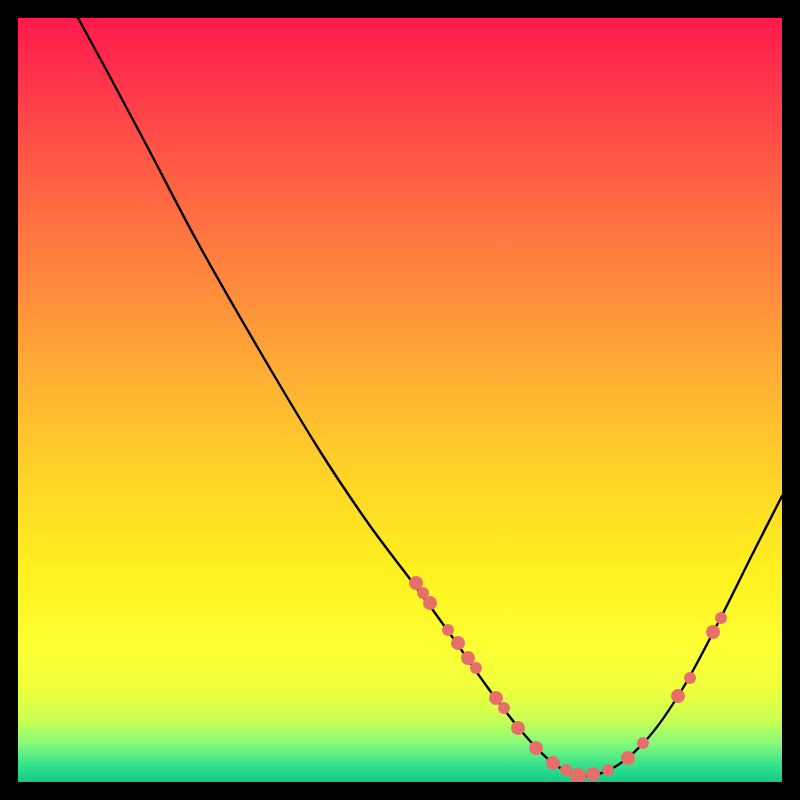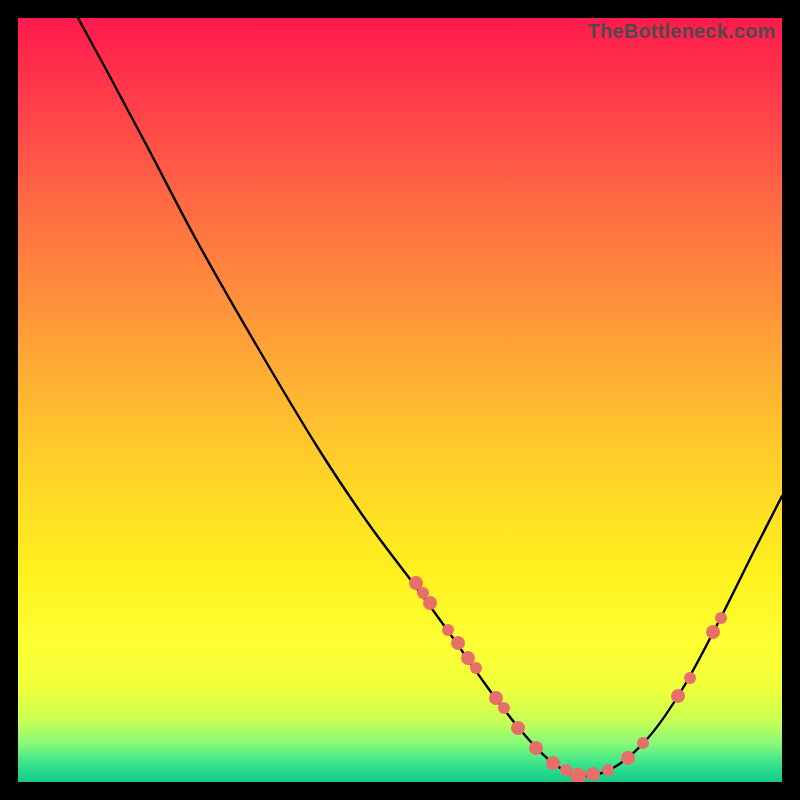--- a/index.html
+++ b/index.html
@@ -72,21 +72,20 @@
     fill: #e76f6a;
     stroke: none;
   }
 </style>
 </head>
 <body>
 
 <div class="frame">
   <div class="gradient"></div>
 
-  <div class="watermark">TheBottleneck.com</div>
 
   <svg class="curve" viewBox="0 0 764 764">
     <path id="curve-path" class="curve-path" d="M 60 0 C 65.0 9.2 78.3 33.3 90 55 C 101.7 76.7 115.0 101.7 130 130 C 145.0 158.3 161.7 191.7 180 225 C 198.3 258.3 220.0 295.8 240 330 C 260.0 364.2 281.7 400.8 300 430 C 318.3 459.2 334.2 482.5 350 505 C 365.8 527.5 380.8 545.8 395 565 C 409.2 584.2 422.5 602.5 435 620 C 447.5 637.5 458.3 654.2 470 670 C 481.7 685.8 494.2 702.5 505 715 C 515.8 727.5 525.3 737.8 535 745 C 544.7 752.2 553.0 757.2 563 758 C 573.0 758.8 583.8 756.3 595 750 C 606.2 743.7 618.3 733.3 630 720 C 641.7 706.7 653.3 689.2 665 670 C 676.7 650.8 688.3 627.5 700 605 C 711.7 582.5 724.3 556.2 735 535 C 745.7 513.8 759.2 487.5 764 478 " stroke="#000000"></path>
     <g id="markers-group">
         <circle cx="398" cy="565" r="7" class="marker" fill="#e76f6a"></circle>
         <circle cx="405" cy="575" r="6" class="marker" fill="#e76f6a"></circle>
         <circle cx="412" cy="585" r="7" class="marker" fill="#e76f6a"></circle>
         <circle cx="430" cy="612" r="6" class="marker" fill="#e76f6a"></circle>
         <circle cx="440" cy="625" r="7" class="marker" fill="#e76f6a"></circle>
         <circle cx="450" cy="640" r="7" class="marker" fill="#e76f6a"></circle>

